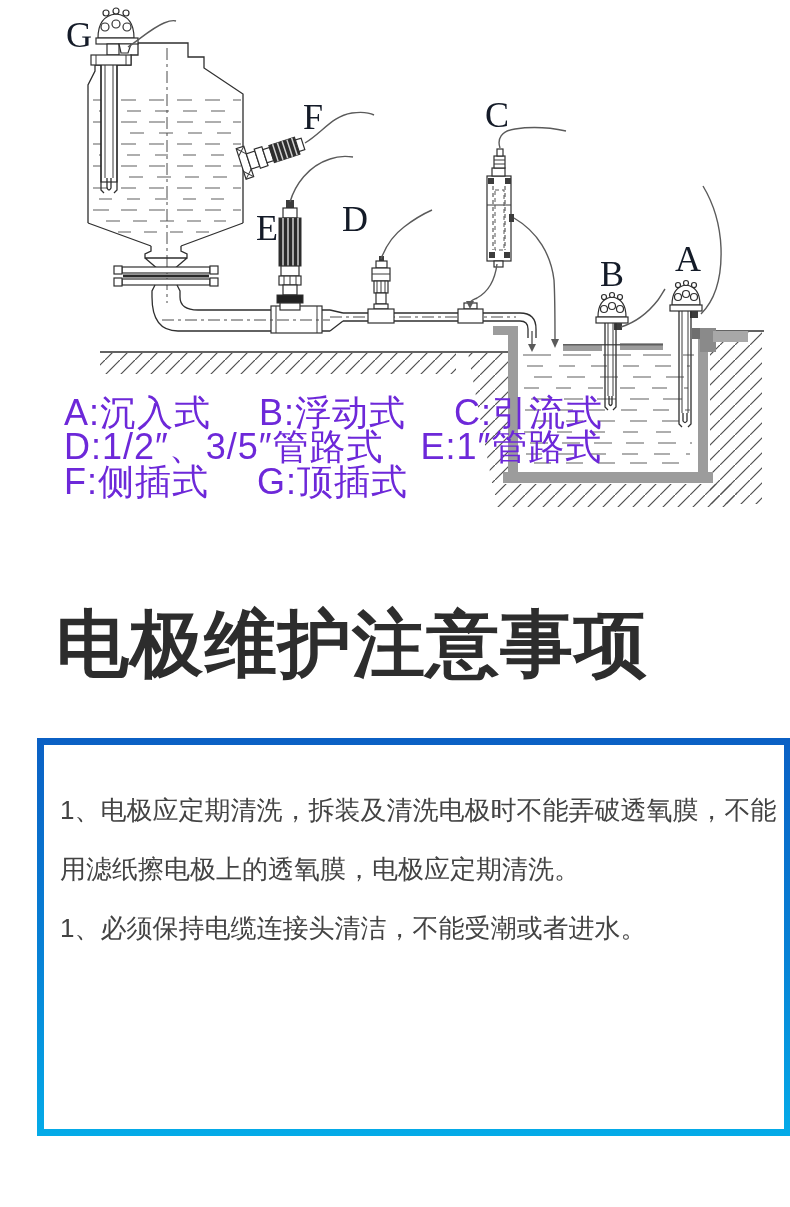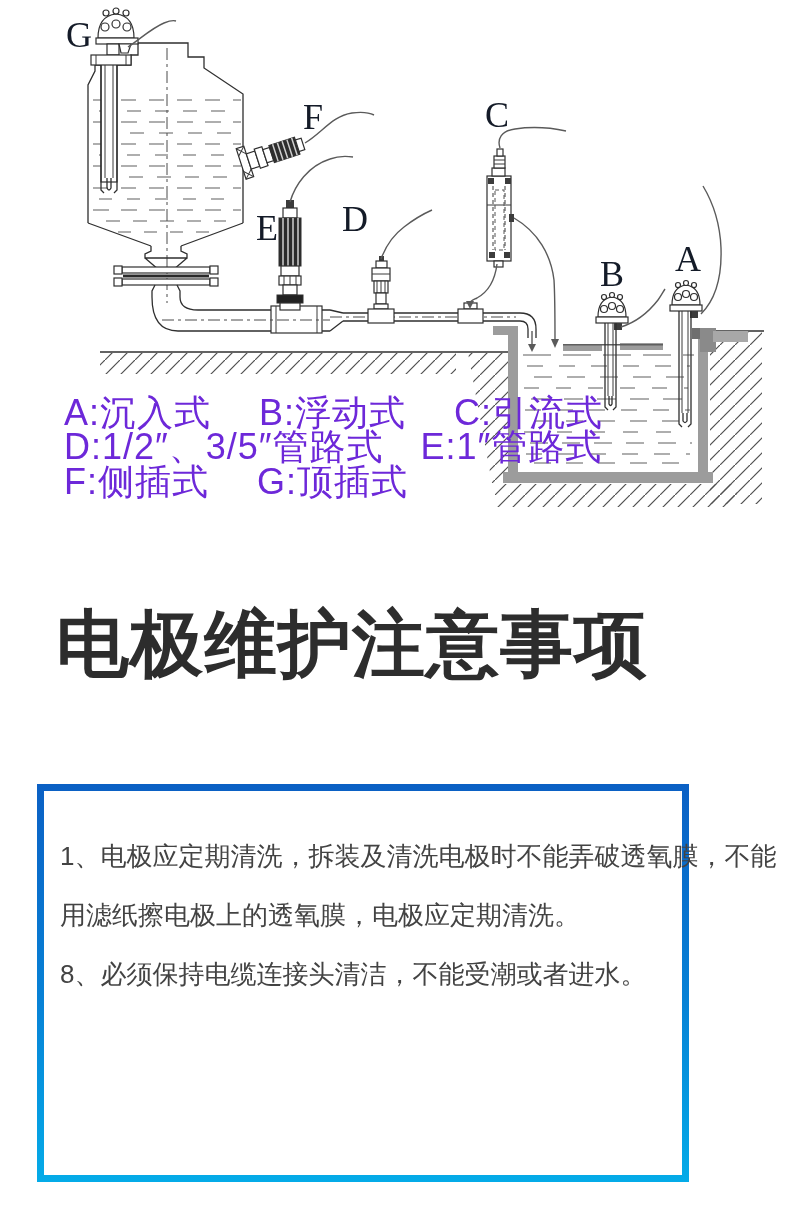--- a/index.html
+++ b/index.html
@@ -4,23 +4,23 @@
 <style>
   html,body{margin:0;padding:0;background:#ffffff;}
   .page{position:relative;width:790px;height:1207px;background:#fff;overflow:hidden;
         font-family:"Liberation Sans","DejaVu Sans",sans-serif;}
   .diagram{position:absolute;left:0;top:0;}
   .legend-line{position:absolute;left:64px;white-space:pre;
 umber               font-family:"Liberation Serif","DejaVu Serif",serif;
                font-size:36px;color:#6d28d9;letter-spacing:1px;}
   .heading{position:absolute;left:0;top:600px;width:704px;margin:0;text-align:center;
            font-size:73px;line-height:1.2;font-weight:900;color:#2d2d2d;letter-spacing:1px;}
-  .notes-box{position:absolute;left:37px;top:738px;width:652px;height:398px;
+  .notes-box{position:absolute;left:37px;top:738px;width:754px;height:398px;
              background:linear-gradient(180deg,#0b60c4 0%,#0782d6 55%,#04abe8 100%);
-             box-sizing:border-box;padding:7px;margin-top:46px;}
+             box-sizing:border-box;padding:7px;}
   .notes-inner{width:100%;height:100%;background:#ffffff;box-sizing:border-box;
                padding:36px 14px 0 16px;}
   .note-line{height:59px;line-height:59px;font-size:26px;color:#434343;
              white-space:pre;overflow:visible;}
   svg text.lbl{font-family:"Liberation Serif","DejaVu Serif",serif;font-size:36px;fill:#141b28;}
   svg .ln{stroke:#2f2f2f;stroke-width:1.3;fill:none;}
   svg .thin{stroke:#3a3a3a;stroke-width:1;fill:none;}
   svg .dash{stroke:#5f5f5f;stroke-width:1.1;fill:none;}
   svg .cable{stroke:#5a5a5a;stroke-width:1.4;fill:none;}
   svg .cl{stroke:#4a4a4a;stroke-width:1;fill:none;stroke-dasharray:12 4 3 4;}
@@ -267,17 +267,17 @@
     <div class="legend-line" style="top:423px">D:1/2″、3/5″管路式　E:1″管路式</div>
     <div class="legend-line" style="top:458px">F:侧插式　 G:顶插式</div>
   </div>
 
   <h1 class="heading">电极维护注意事项</h1>
 
   <div class="notes-box">
     <div class="notes-inner">
       <div class="note-line">1、电极应定期清洗，拆装及清洗电极时不能弄破透氧膜，不能</div>
       <div class="note-line">用滤纸擦电极上的透氧膜，电极应定期清洗。</div>
-      <div class="note-line">8、必须保持电缆连接头清洁，不能受潮或者进水。</div>
+      <div class="note-line">1、必须保持电缆连接头清洁，不能受潮或者进水。</div>
     </div>
   </div>
 
 </div>
 
 </body></html>

